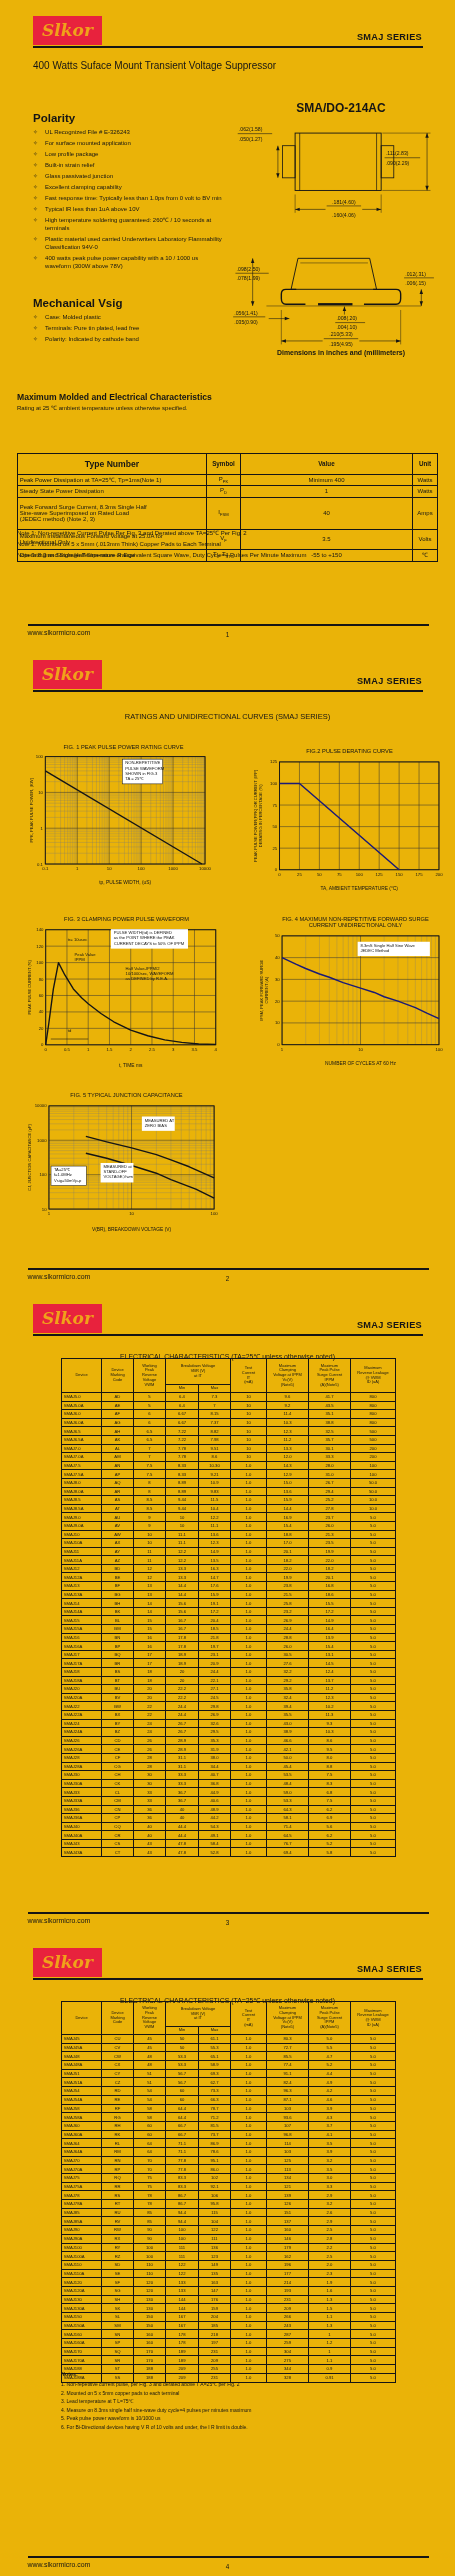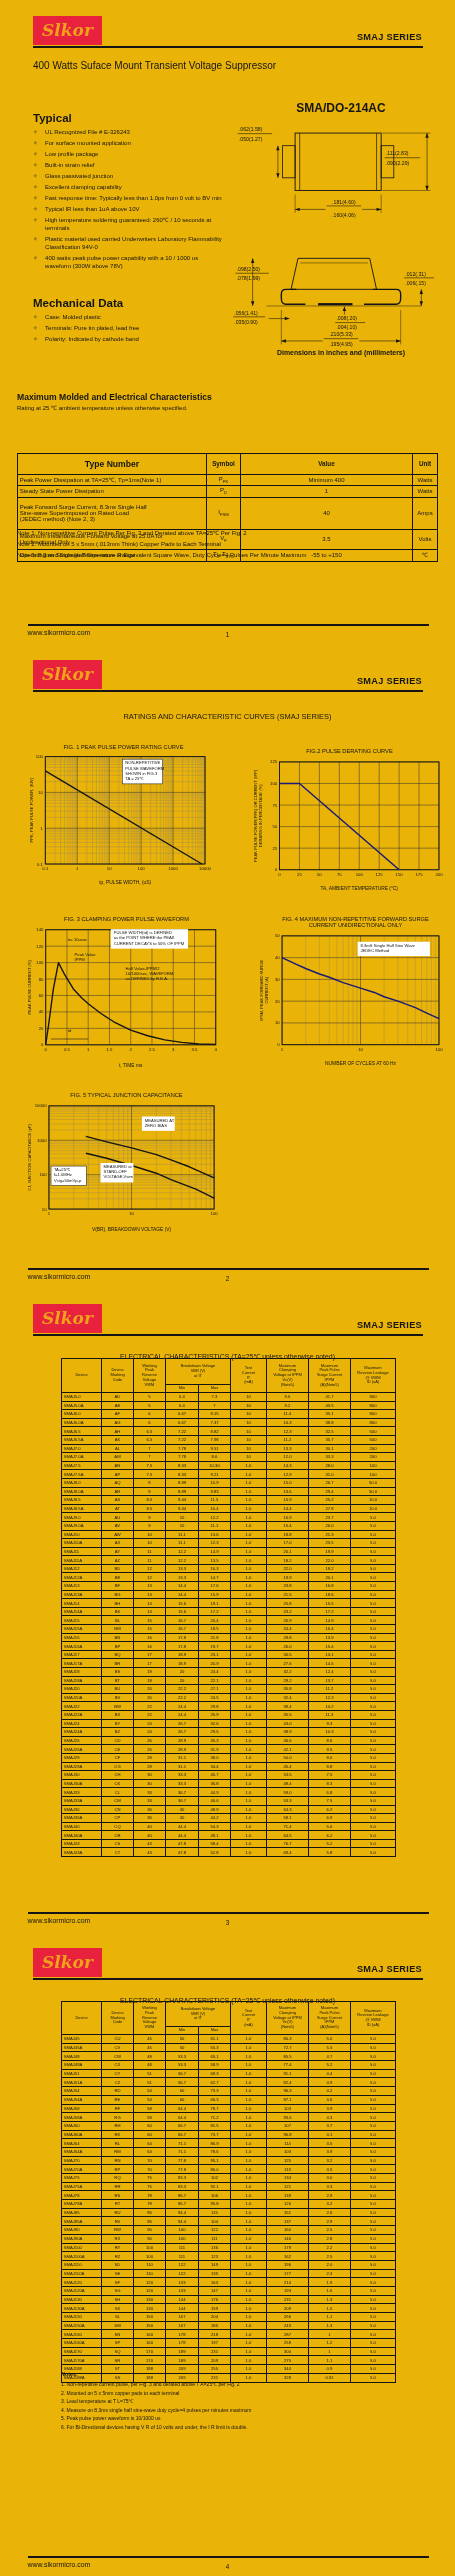--- a/index.html
+++ b/index.html
@@ -48,21 +48,21 @@
 </style>
 </head>
 <body>
 
 <div class="page">
   <div class="abs logo" style="left:33px;top:16px;width:69px;height:29px;"><span>Slkor</span></div>
   <div class="abs series" style="right:33px;top:32px;">SMAJ SERIES</div>
   <div class="abs rule" style="left:33px;top:46px;width:390px;height:2.3px;"></div>
   <div class="abs doctitle" style="left:33px;top:60px;">400 Watts Suface Mount Transient Voltage Suppressor</div>
 
-  <div class="abs h1" style="left:33px;top:112px;">Typical</div>
+  <div class="abs h1" style="left:33px;top:112px;">Polarity</div>
   <ul class="feat abs" style="left:33px;top:128px;width:189px;">
       <li>
         <span class="dia">✧</span>
         <span>UL Recognized File # E-326243</span>
       </li>
       <li>
         <span class="dia">✧</span>
         <span>For surface mounted application</span>
       </li>
       <li>
@@ -96,21 +96,21 @@
       <li>
         <span class="dia">✧</span>
         <span>Plastic material used carried Underwriters Laboratory Flammability Classification 94V-0</span>
       </li>
       <li>
         <span class="dia">✧</span>
         <span>400 watts peak pulse power capability with a 10 / 1000 us waveform (300W above 78V)</span>
       </li>
     </ul>
 
-  <div class="abs h1" style="left:33px;top:297px;">Mechanical Data</div>
+  <div class="abs h1" style="left:33px;top:297px;">Mechanical Vsig</div>
   <ul class="feat abs" style="left:33px;top:313px;width:189px;">
       <li>
         <span class="dia">✧</span>
         <span>Case: Molded plastic</span>
       </li>
       <li>
         <span class="dia">✧</span>
         <span>Terminals: Pure tin plated, lead free</span>
       </li>
       <li>
@@ -254,21 +254,21 @@
 
   <div class="abs rule" style="left:27.5px;top:624px;width:401px;height:1.7px;"></div>
   <div class="abs foot-site" style="left:27.5px;top:629px;">www.slkormicro.com</div>
   <div class="abs foot-no" style="left:0;top:631px;width:455px;">1</div>
 </div>
 
 <div class="page">
   <div class="abs logo" style="left:33px;top:16px;width:69px;height:29px;"><span>Slkor</span></div>
   <div class="abs series" style="right:33px;top:32px;">SMAJ SERIES</div>
   <div class="abs rule" style="left:33px;top:46px;width:390px;height:2.3px;"></div>
-  <div class="abs p2title" style="left:0;top:68px;width:455px;">RATINGS AND CHARACTERISTIC CURVES (SMAJ SERIES)</div>
+  <div class="abs p2title" style="left:0;top:68px;width:455px;">RATINGS AND UNIDIRECTIONAL CURVES (SMAJ SERIES)</div>
 
   <div class="abs figtitle" style="left:29px;top:100px;width:189px;">FIG. 1 PEAK PULSE POWER RATING CURVE</div>
   <svg class="abs" style="left:27.5px;top:108px;" width="184" height="135" viewBox="0 0 320 235">
       <line x1="46.737267758917355" y1="8" x2="46.737267758917355" y2="195" stroke="#777" stroke-width="0.5"></line>
       <line x1="56.527941762413235" y1="8" x2="56.527941762413235" y2="195" stroke="#777" stroke-width="0.5"></line>
       <line x1="63.47453551783471" y1="8" x2="63.47453551783471" y2="195" stroke="#777" stroke-width="0.5"></line>
       <line x1="68.86273224108265" y1="8" x2="68.86273224108265" y2="195" stroke="#777" stroke-width="0.5"></line>
       <line x1="73.26520952133059" y1="8" x2="73.26520952133059" y2="195" stroke="#777" stroke-width="0.5"></line>
       <line x1="76.98745102479268" y1="8" x2="76.98745102479268" y2="195" stroke="#777" stroke-width="0.5"></line>
       <line x1="80.21180327675206" y1="8" x2="80.21180327675206" y2="195" stroke="#777" stroke-width="0.5"></line>

